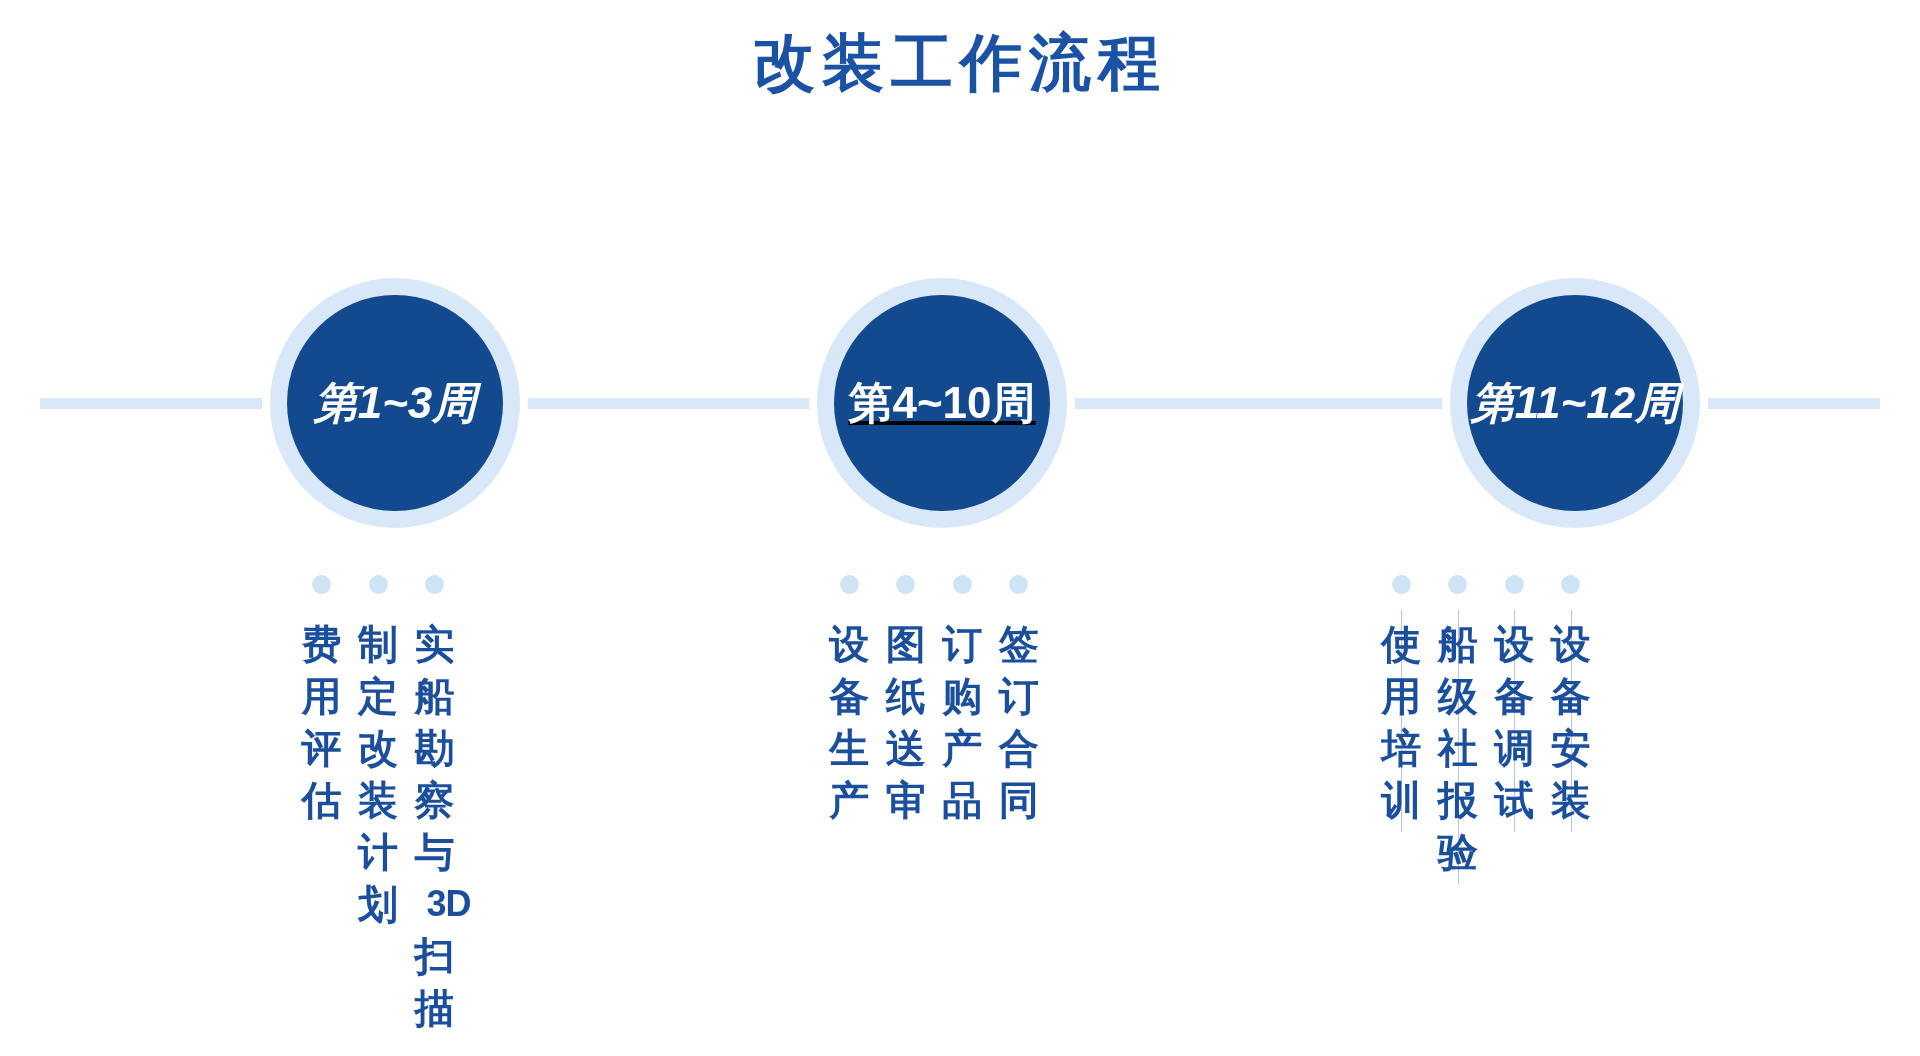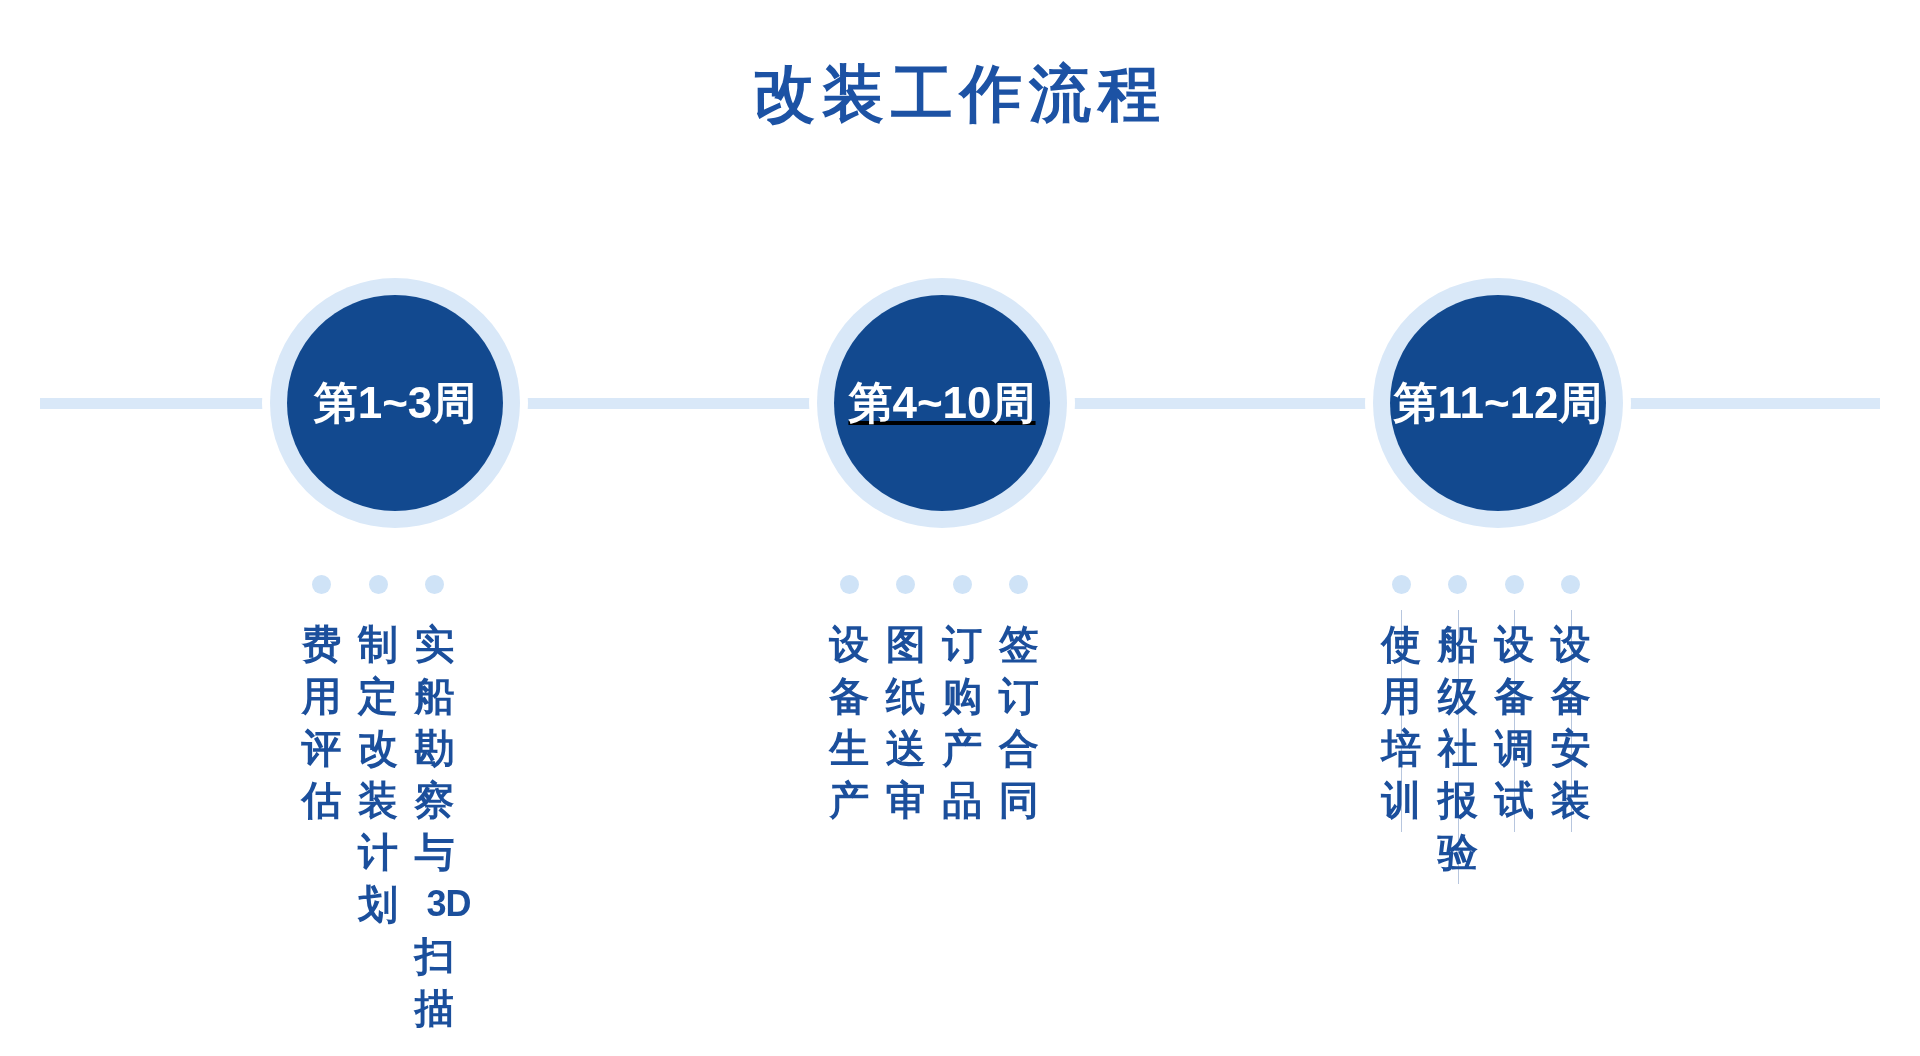--- a/index.html
+++ b/index.html
@@ -3,21 +3,21 @@
 <meta charset="utf-8">
 <style>
   html,body{margin:0;padding:0;background:#ffffff;}
   body{font-family:"Liberation Sans","DejaVu Sans",sans-serif;}
   .canvas{position:relative;width:1920px;height:1056px;background:#fff;overflow:hidden;}
 
   .title{
     position:absolute;top:26px;left:0;width:100%;
     text-align:center;font-size:62px;font-weight:bold;
     letter-spacing:7px;color:var(--title-blue,#1c52a4);
-    line-height:1.2;white-space:nowrap;margin-top:31px;
+    line-height:1.2;white-space:nowrap;
   }
 
   .timeline-line{
     position:absolute;left:40px;top:398px;width:1840px;height:11px;
     background:var(--light-blue,#d9e8f8);z-index:0;
   }
 
   .node{
     position:absolute;top:278px;width:250px;height:250px;border-radius:50%;
     background:var(--light-blue,#d9e8f8);
@@ -59,21 +59,21 @@
     background:var(--guide-line,#b7c6de);
   }
 </style>
 </head>
 <body>
 
 <div class="canvas">
   <div class="title">改装工作流程</div>
   <div class="timeline-line"></div>
   <div class="timeline">
-      <div class="node" style="left: 270px;">
+      <div class="node" style="left: 270px; font-style: italic;">
         <div class="node-inner">
           <span class="week-label">第1~3周</span>
         </div>
       </div>
       <div class="group" style="left: 293.25px;">
         <div class="dots">
           <span class="dotcell">
             <i class="dot"></i>
           </span>
           <span class="dotcell">
@@ -150,21 +150,21 @@
             <span class="cell">品</span>
           </div>
           <div class="col">
             <span class="cell">签</span>
             <span class="cell">订</span>
             <span class="cell">合</span>
             <span class="cell">同</span>
           </div>
         </div>
       </div>
-      <div class="node" style="left: 1373px;">
+      <div class="node" style="left: 1450px; font-style: italic;">
         <div class="node-inner">
           <span class="week-label">第11~12周</span>
         </div>
       </div>
       <div class="group" style="left: 1373px;">
         <div class="dots">
           <span class="dotcell">
             <i class="dot"></i>
           </span>
           <span class="dotcell">

